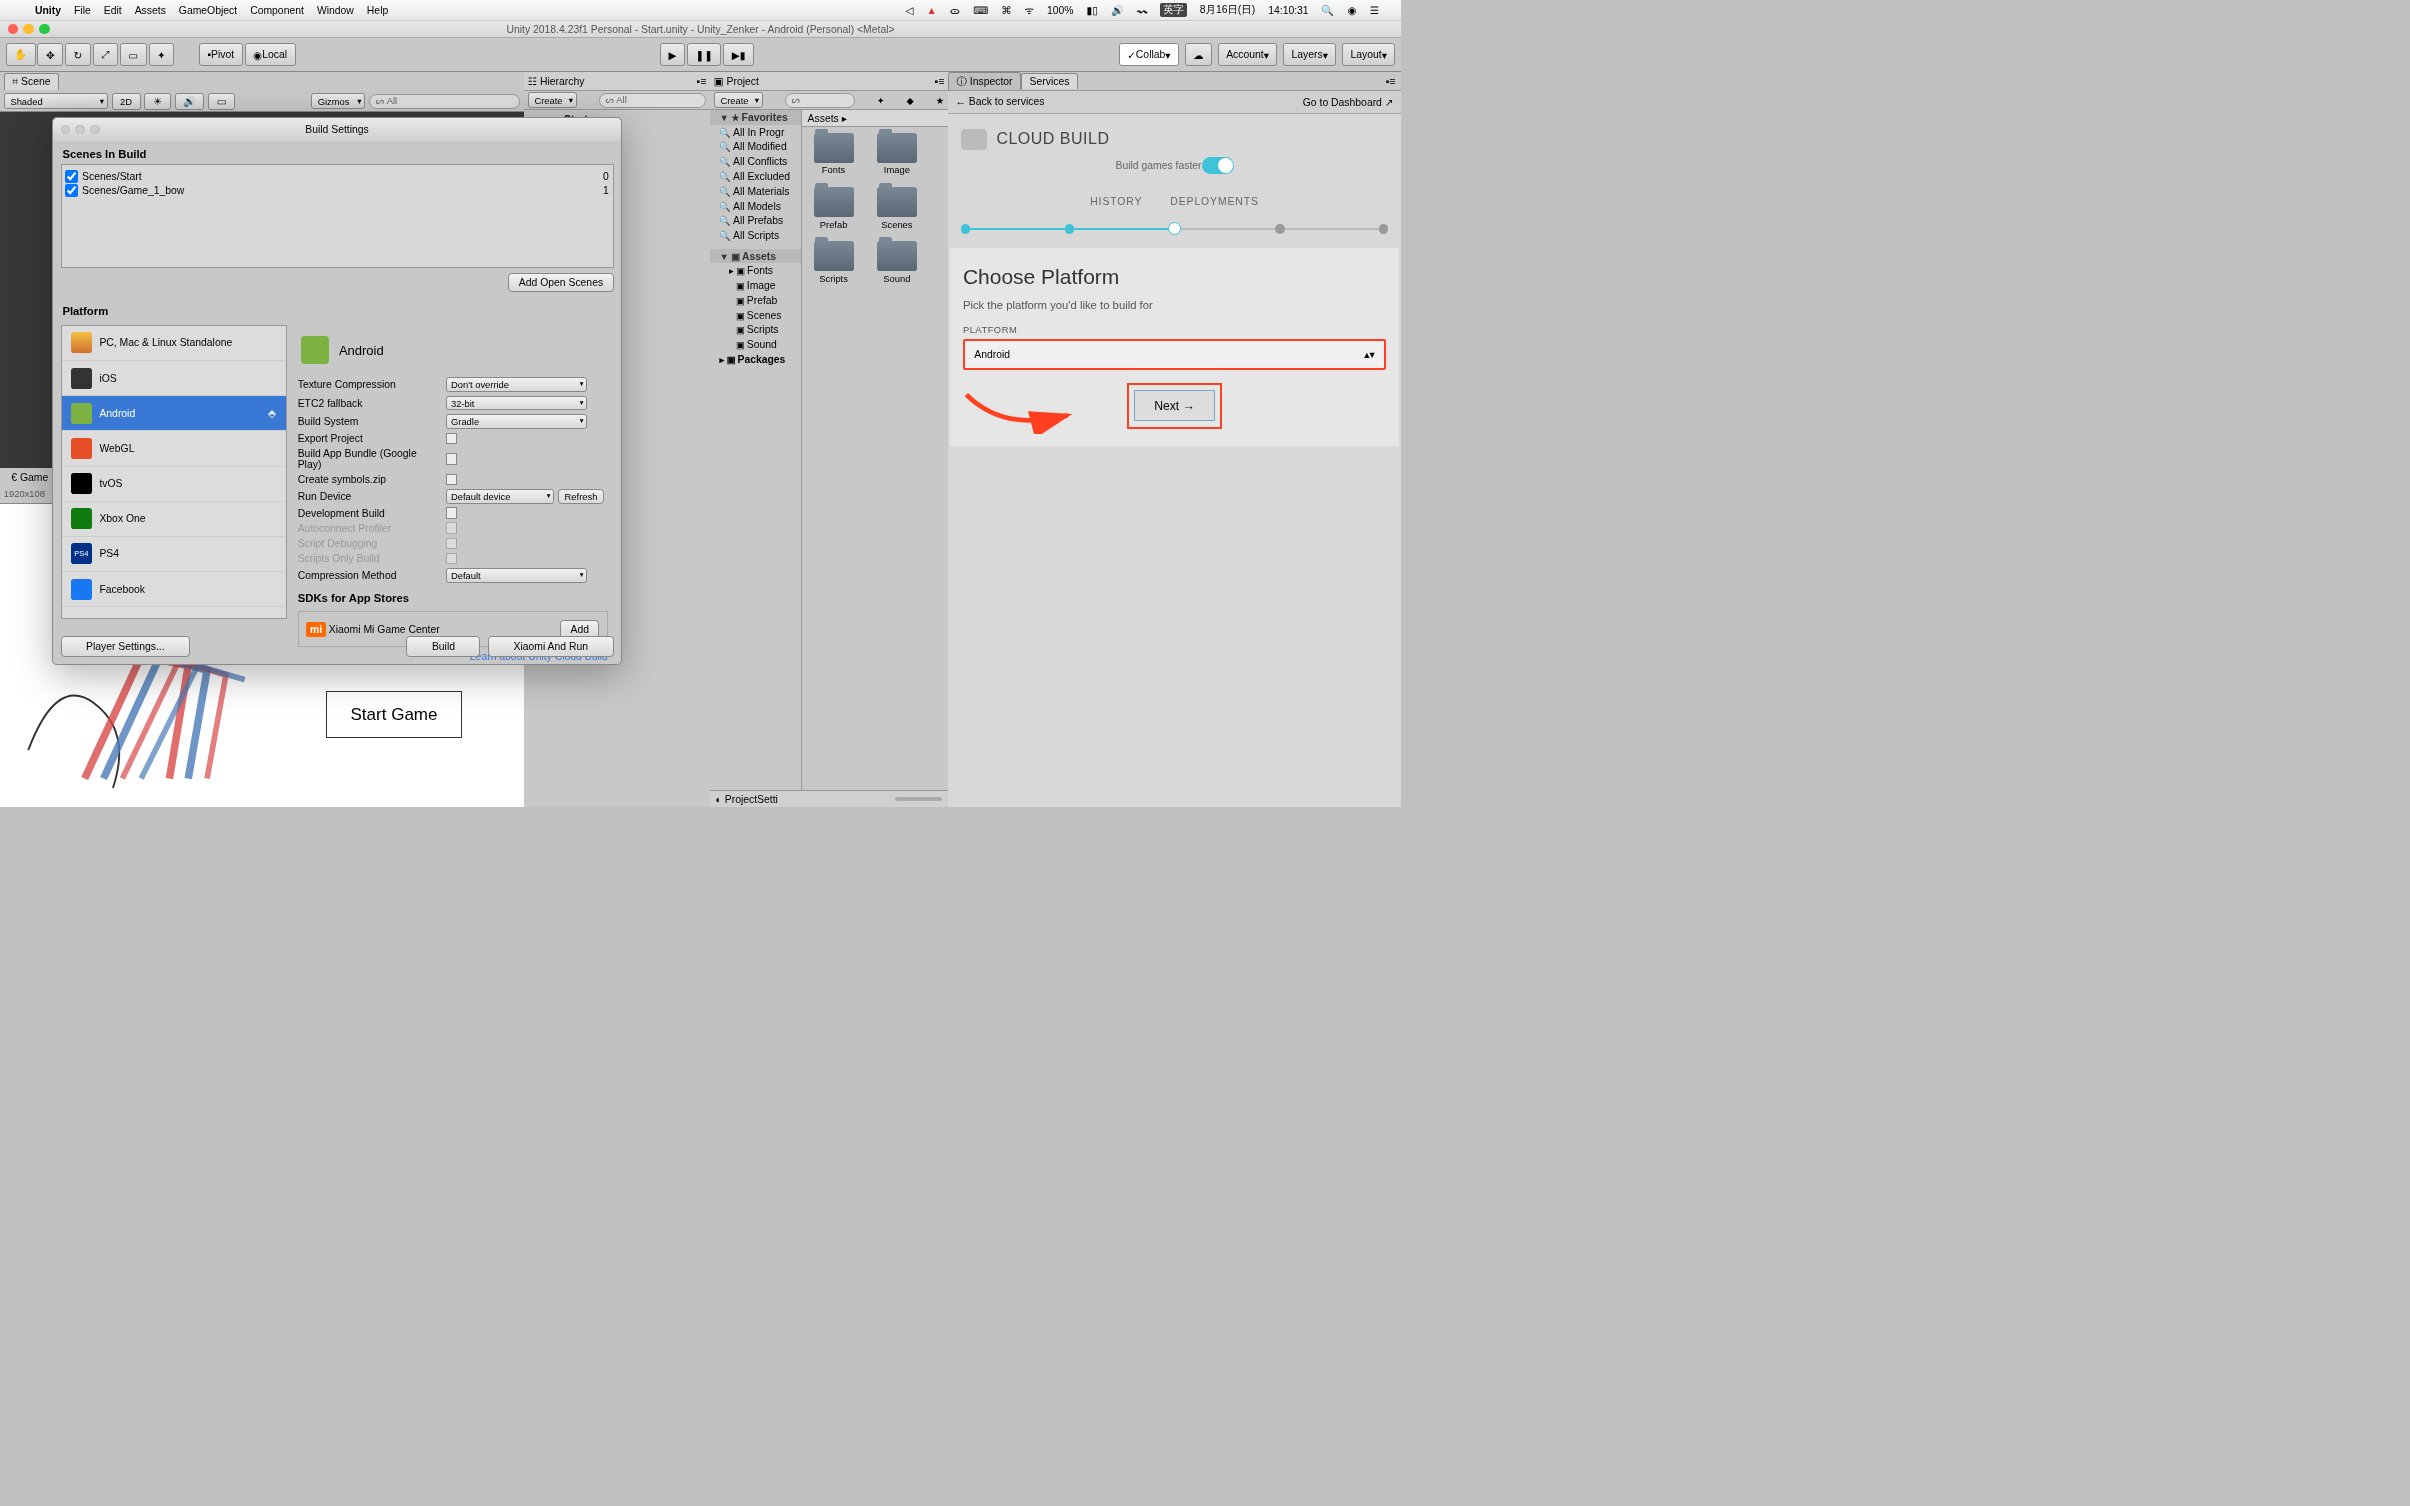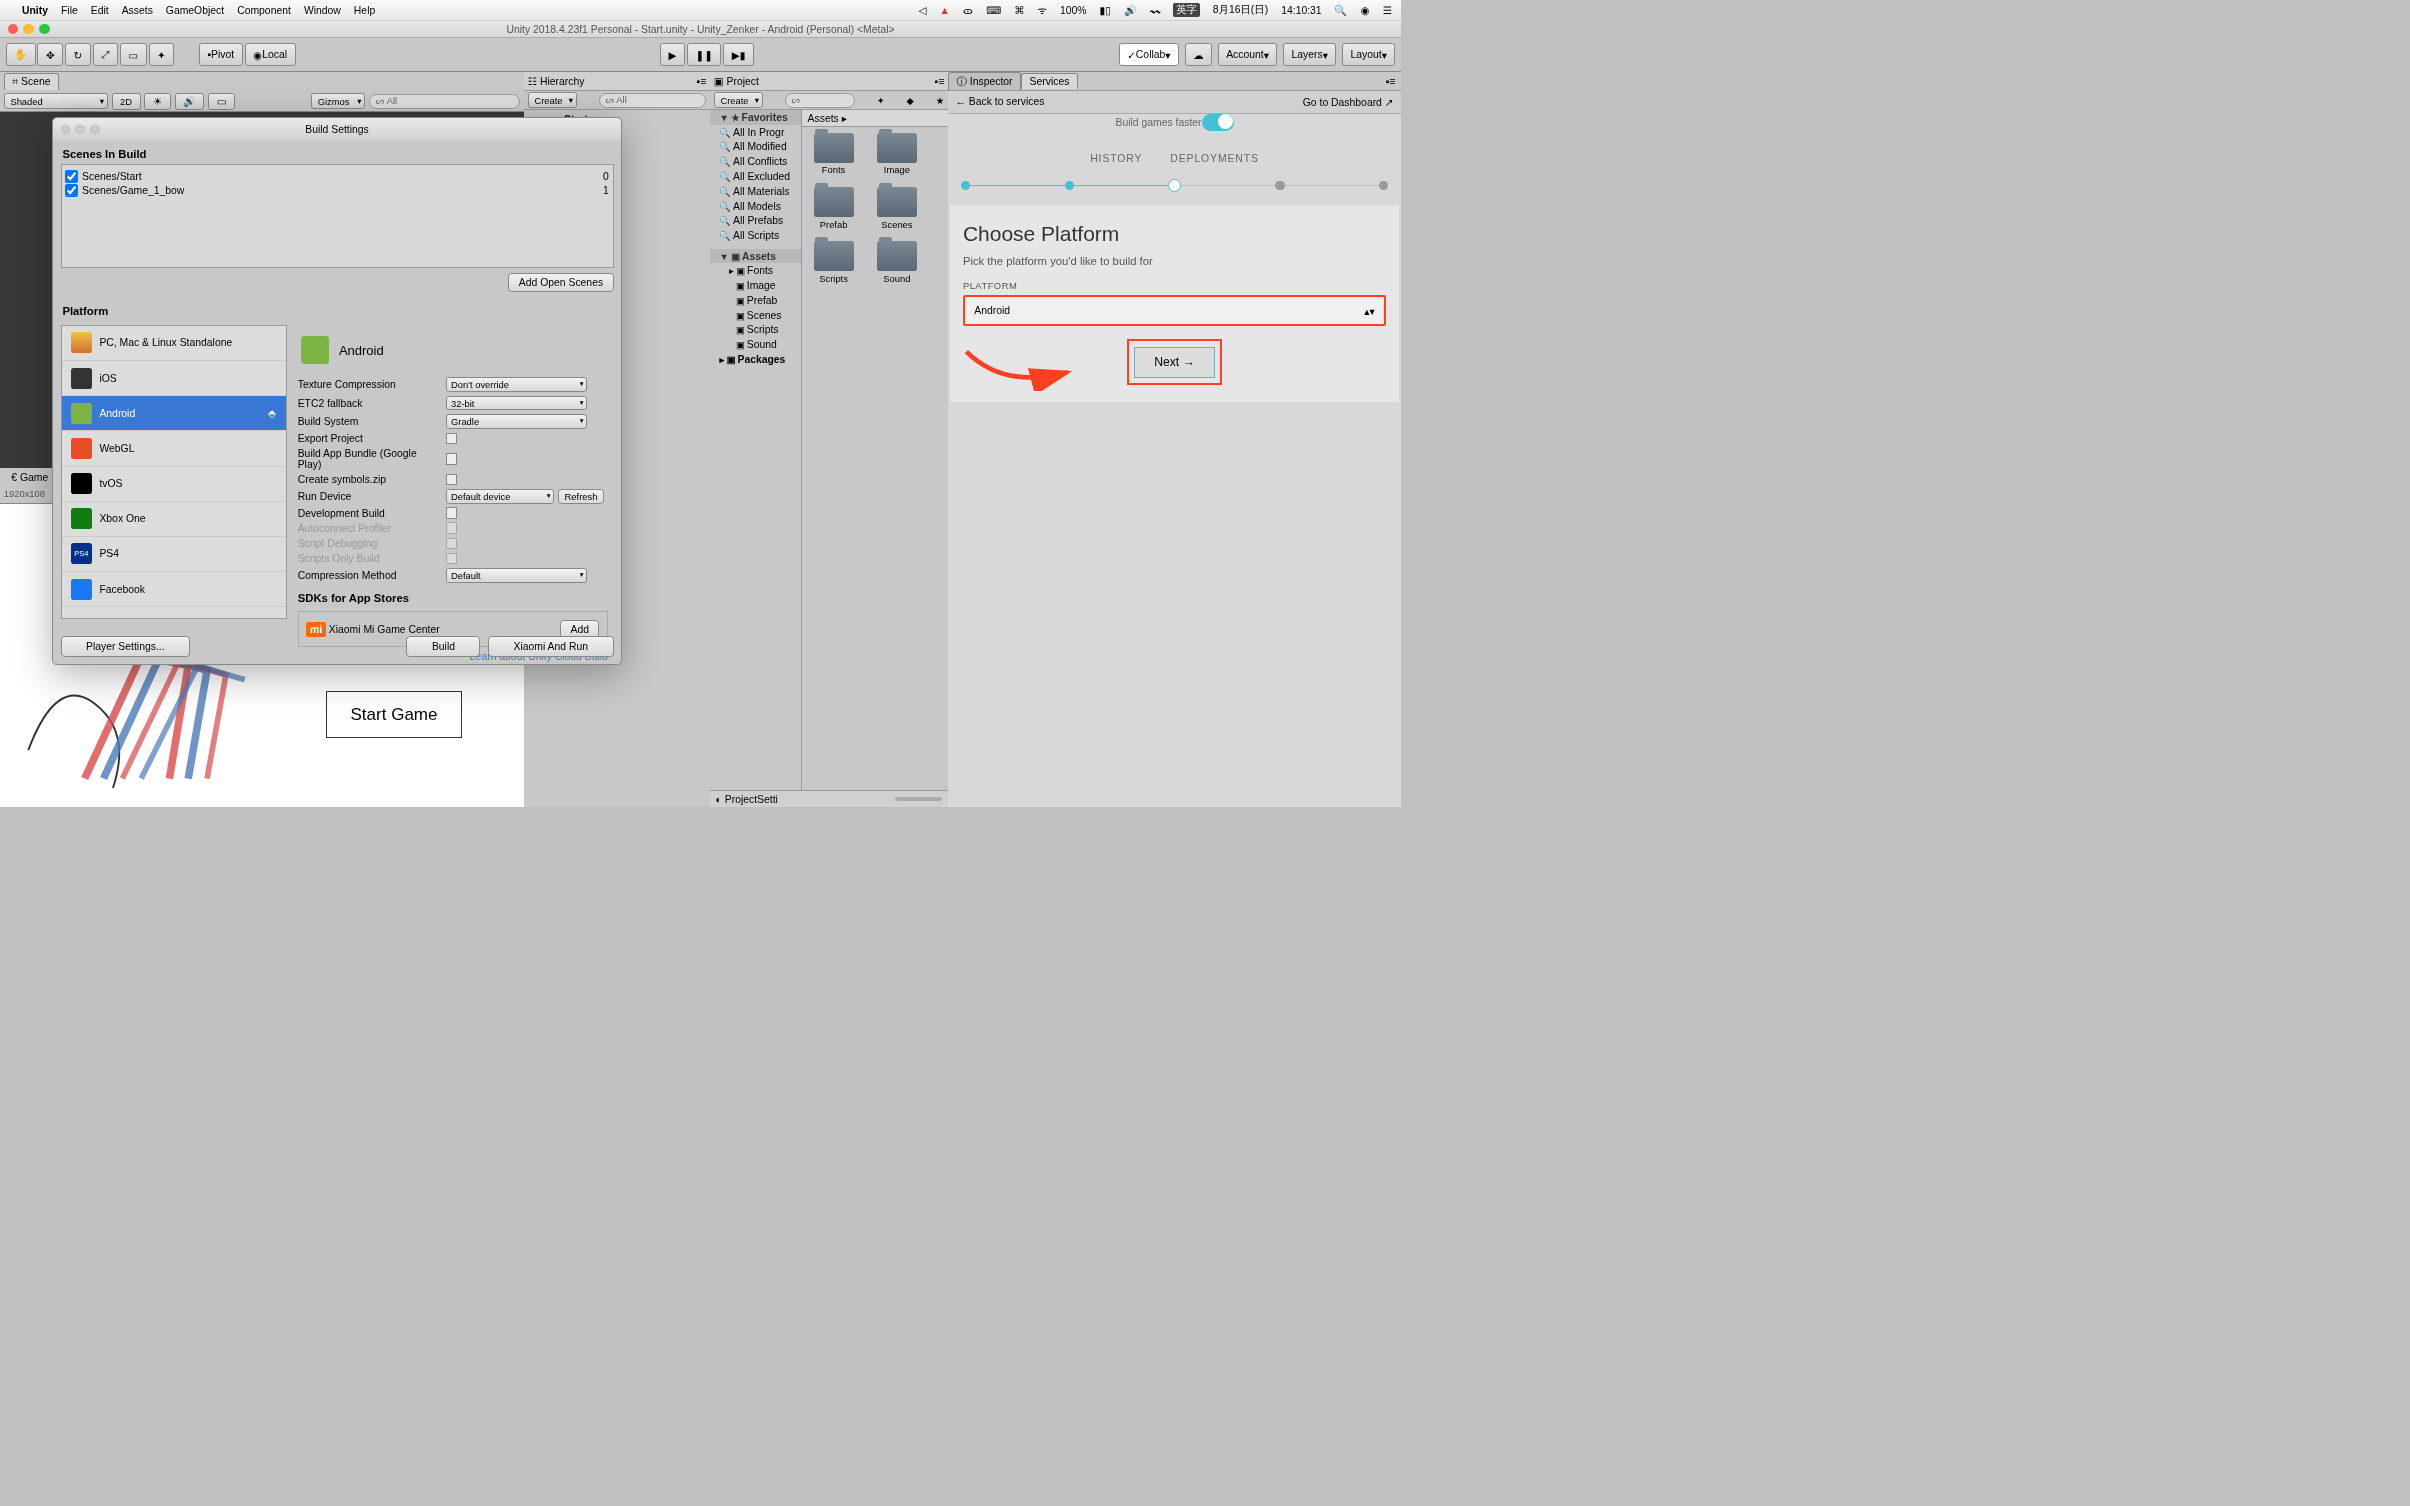--- a/index.html
+++ b/index.html
@@ -1,17 +1,17 @@
 <!DOCTYPE html>
 <html><head>
 <meta charset="utf-8">
 <style>
 * { margin:0; padding:0; box-sizing:border-box; font-family:-apple-system,BlinkMacSystemFont,"Lucida Grande",sans-serif; font-size:10.4px; }
 body { background:#c0c0c0; width:1401px; height:807px; overflow:hidden; position:relative; }
-.menubar { height:21px; background:linear-gradient(#fafafa,#e8e8e8); display:flex; align-items:center; padding:0 9px; gap:13px; border-bottom:0.9px solid #ccc; }
+.menubar { height:21px; background:linear-gradient(#fafafa,#e8e8e8); display:flex; align-items:center; padding:0 22px; gap:13px; border-bottom:0.9px solid #ccc; }
 .menubar .apple { font-size:13px; }
 .menubar .item { color:#000; }
 .menubar .bold { font-weight:600; }
 .menubar .spacer { flex:1; }
 .menubar .ricon { font-size:10.4px; }
 .window-title { height:17px; background:linear-gradient(#e8e8e8,#d8d8d8); display:flex; align-items:center; justify-content:center; color:#555; position:relative; border-bottom:0.9px solid #aaa; }
 .traffic { position:absolute; left:7.5px; display:flex; gap:5.6px; }
 .traffic .dot { width:10.4px; height:10.4px; border-radius:50%; }
 .red{background:#ff5f57}.yellow{background:#febc2e}.green{background:#28c840}
 .toolbar { height:34px; background:#c8c8c8; border-bottom:0.9px solid #888; display:flex; align-items:center; padding:0 5.6px; gap:5.6px; }
@@ -302,20 +302,24 @@
       <div class="tab">ⓘ <span>Inspector</span></div>
       <div class="tab active">Services</div>
       <span style="flex:1"></span>
         <span style="padding:0 5.6px;">▪≡</span>
     </div>
     <div class="svc-breadcrumb">
       <span>← <span>Back to services</span></span>
       <span><span>Go to Dashboard</span> ↗</span>
     </div>
     <div class="svc-body">
+      <div class="cloud-header">
+        <div class="cloud-icon"></div>
+        <div class="cloud-title">CLOUD BUILD</div>
+      </div>
       <div class="cloud-sub">
         <span>Build games faster</span>
         <div class="toggle"></div>
       </div>
       <div class="svc-nav">
         <span>HISTORY</span>
         <span>DEPLOYMENTS</span>
       </div>
       <div class="stepper">
         <div class="node"></div>

